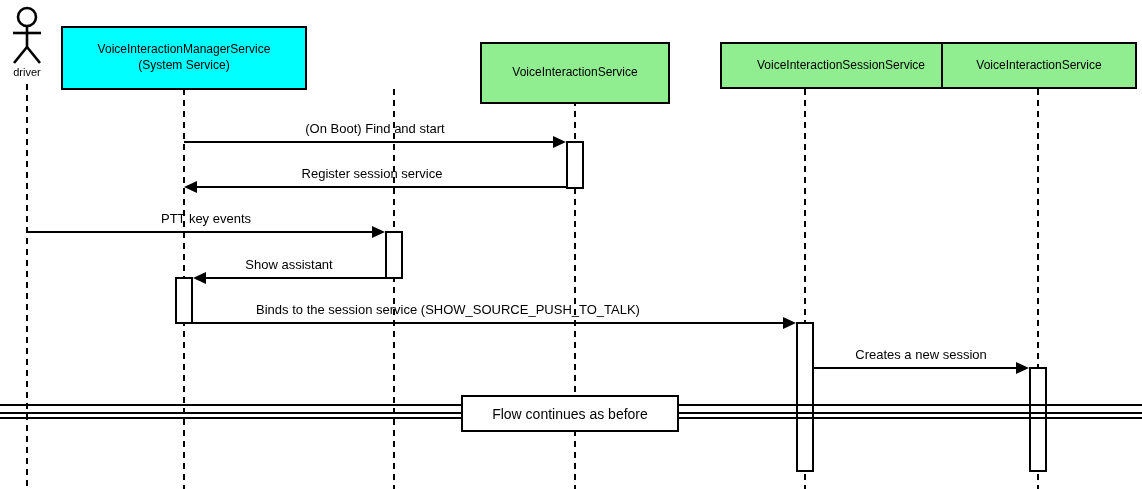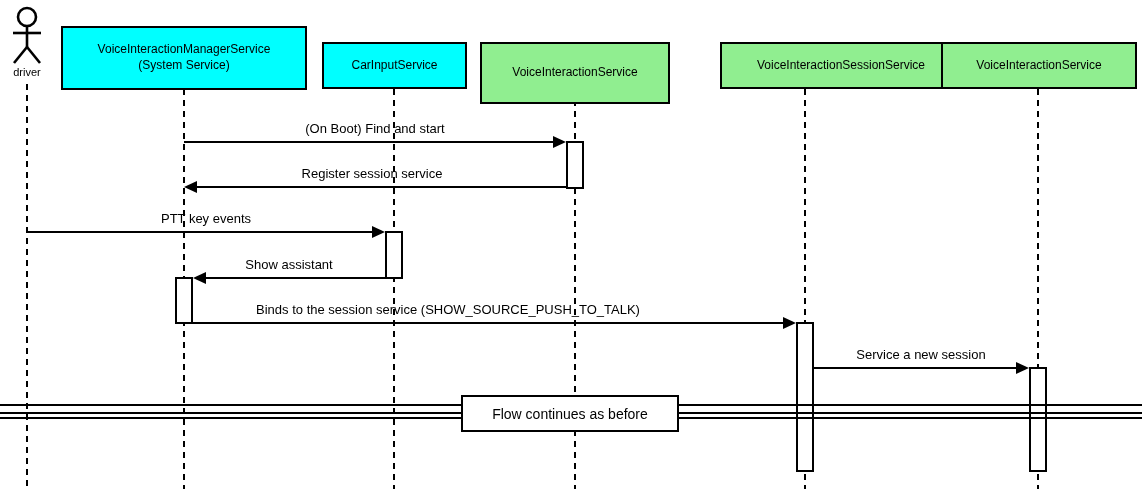--- a/index.html
+++ b/index.html
@@ -55,21 +55,20 @@
 
   <div class="lifeline" style="left:26px;top:84px;height:405px;"></div>
   <div class="lifeline" style="left:183px;top:89px;height:400px;"></div>
   <div class="lifeline" style="left:393px;top:89px;height:400px;"></div>
   <div class="lifeline" style="left:574px;top:89px;height:400px;"></div>
   <div class="lifeline" style="left:804px;top:89px;height:400px;"></div>
   <div class="lifeline" style="left:1037px;top:89px;height:400px;"></div>
 
   <div class="participant" style="left: 61px; top: 26px; width: 246px; height: 64px; background-color: rgb(0, 255, 255);">VoiceInteractionManagerService
 (System Service)</div>
-  <div class="participant" style="left: 322px; top: 42px; width: 145px; height: 47px; background-color: rgb(0, 255, 255);">CarInputService</div>
   <div class="participant" style="left: 480px; top: 42px; width: 190px; height: 62px; background-color: rgb(144, 238, 144);">VoiceInteractionService</div>
   <div class="participant" style="left: 720px; top: 42px; width: 242px; height: 47px; background-color: rgb(144, 238, 144);">VoiceInteractionSessionService</div>
   <div class="participant" style="left: 941px; top: 42px; width: 196px; height: 47px; background-color: rgb(144, 238, 144);">VoiceInteractionService</div>
 
   <div class="activation" style="left:566px;top:141px;height:48px;"></div>
   <div class="activation" style="left:385px;top:231px;height:48px;"></div>
   <div class="activation" style="left:175px;top:277px;height:47px;"></div>
   <div class="activation" style="left:796px;top:322px;height:150px;"></div>
   <div class="activation" style="left:1029px;top:367px;height:105px;"></div>
 
@@ -97,21 +96,21 @@
     <div class="arr-l" style="left:193px;top:272px;"></div>
   </div>
 
   <div>
     <div class="msg-label" style="left:438px;top:302px;padding-left:20px;">Binds to the session service (SHOW_SOURCE_PUSH_TO_TALK)</div>
     <div class="msg-line" style="left:193px;top:322px;width:590px;"></div>
     <div class="arr-r" style="left:783px;top:317px;"></div>
   </div>
 
   <div>
-    <div class="msg-label" style="left:921px;top:347px;">Service a new session</div>
+    <div class="msg-label" style="left:921px;top:347px;">Creates a new session</div>
     <div class="msg-line" style="left:814px;top:367px;width:202px;"></div>
     <div class="arr-r" style="left:1016px;top:362px;"></div>
   </div>
 
   <div class="divider-line" style="top:404px;"></div>
   <div class="divider-line" style="top:412px;"></div>
   <div class="divider-line" style="top:417px;"></div>
   <div class="divider-box">
     <span>Flow continues as before</span>
   </div>

